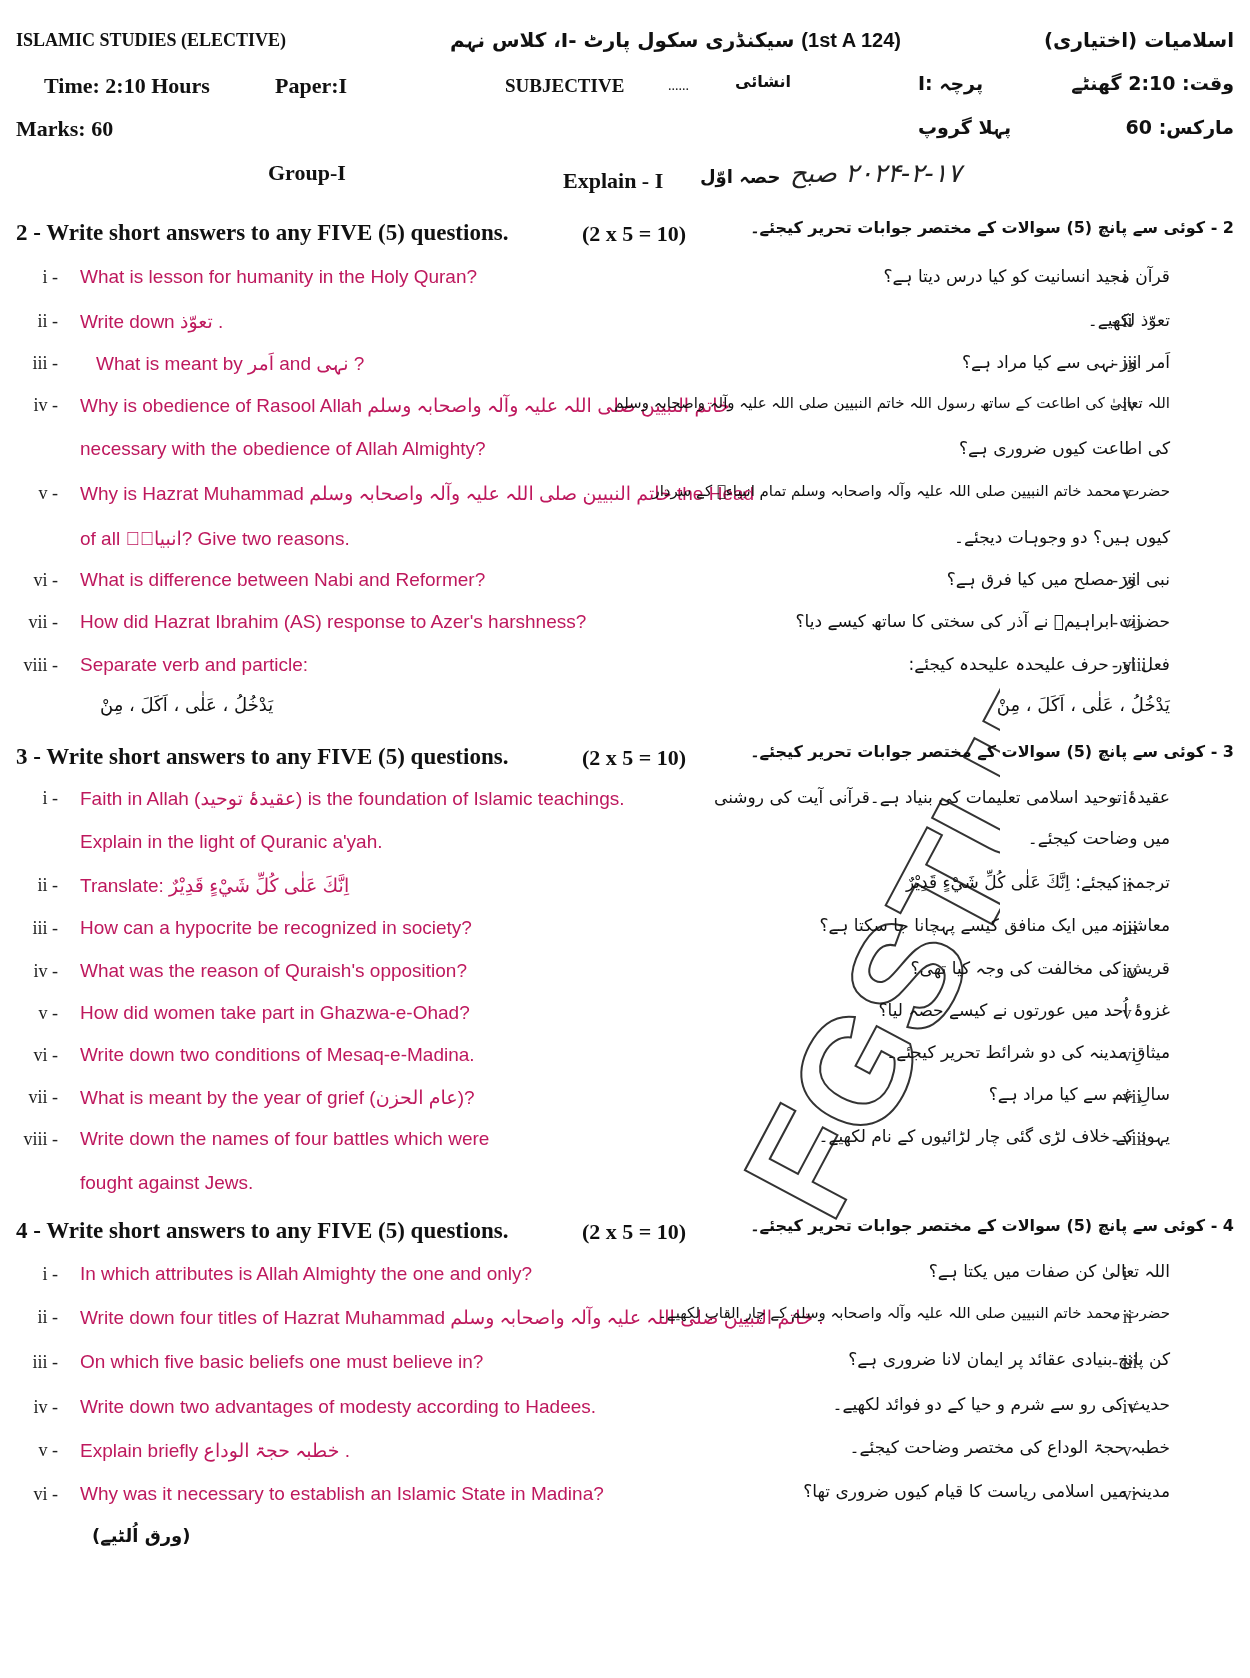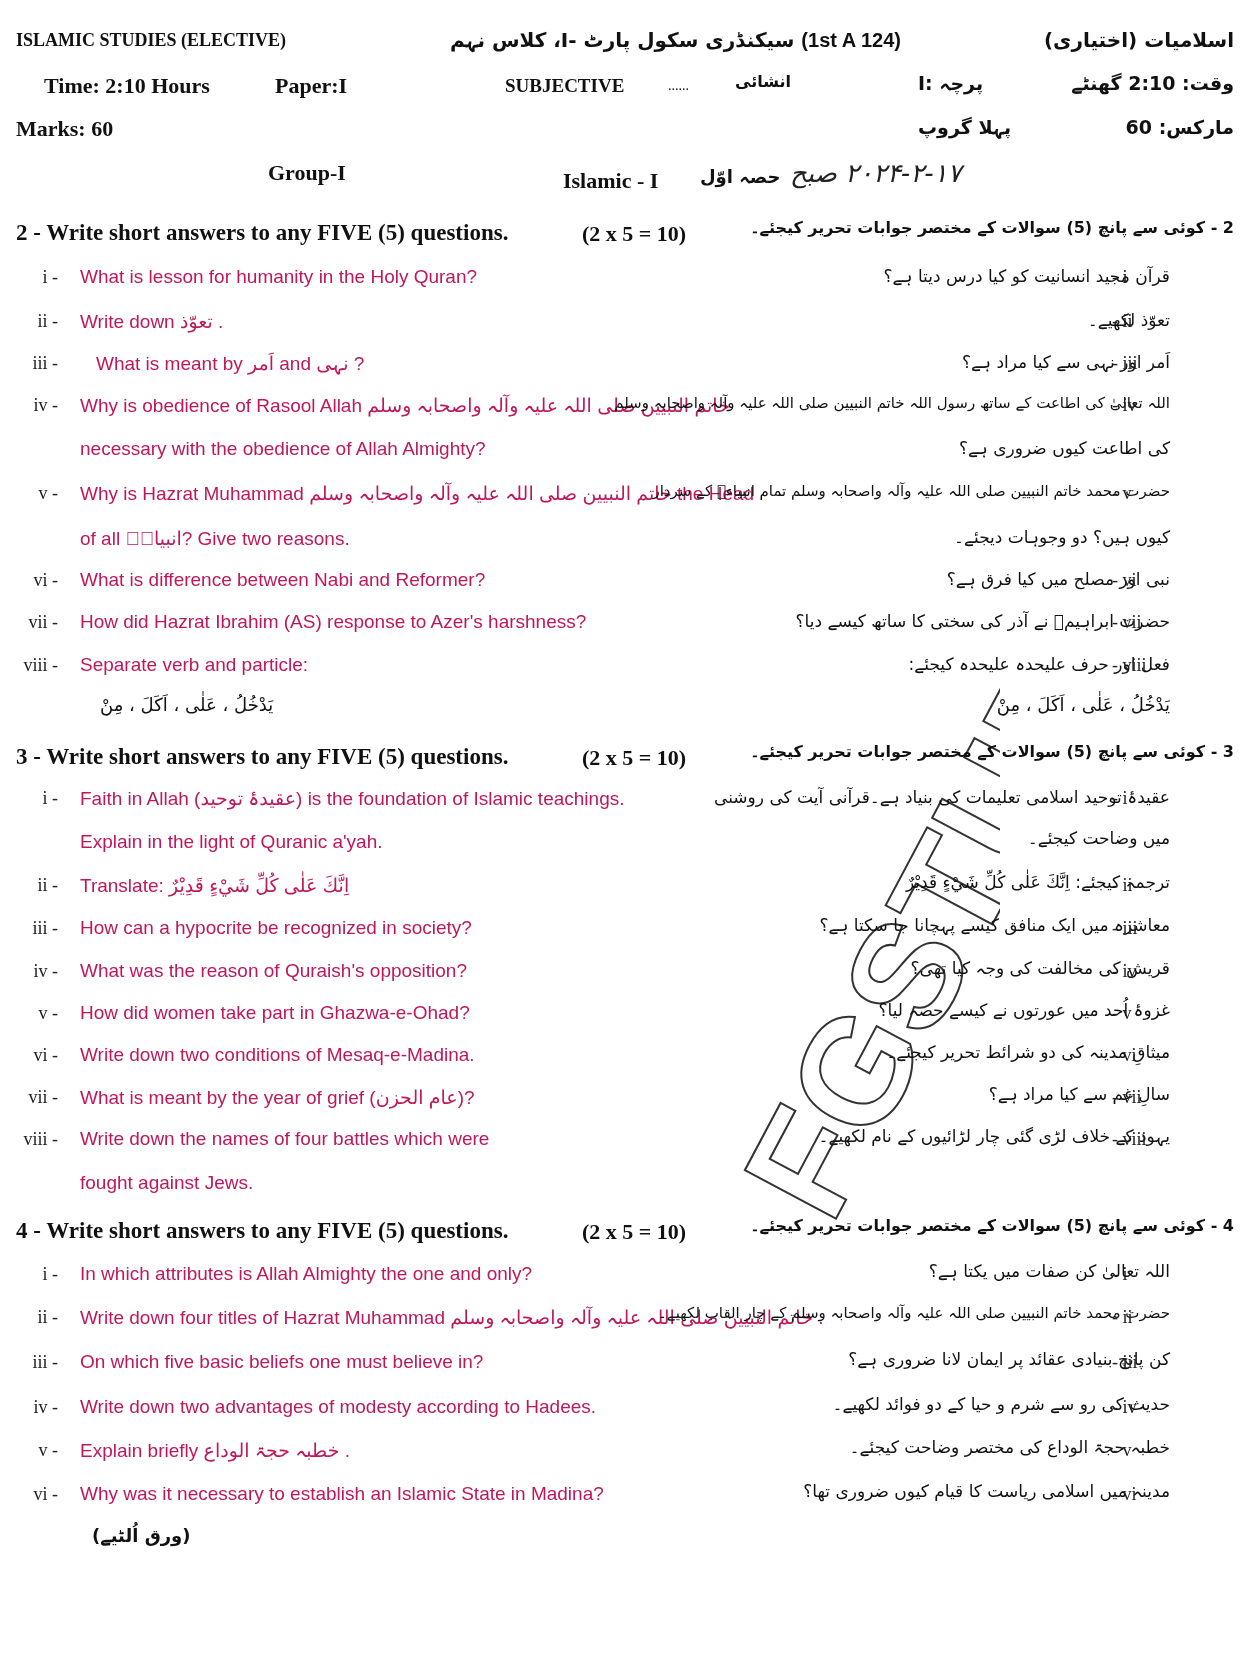--- a/index.html
+++ b/index.html
@@ -37,21 +37,21 @@
   <div class="abs" style="left:668px;top:78px;font-size:14px;">......</div>
   <div class="abs urdu" style="left:735px;top:72px;font-size:16px;font-weight:bold;">انشائی</div>
   <div class="abs urdu" style="left:918px;top:72px;font-size:19px;font-weight:bold;">پرچہ :I</div>
   <div class="abs urdu" style="right:16px;top:72px;font-size:19px;font-weight:bold;margin-left:12px;">وقت: 2:10 گھنٹے</div>
 
   <div class="abs hdr" style="left:16px;top:116px;">Marks: 60</div>
   <div class="abs hdr" style="left:268px;top:116px;margin-top:44px;">Group-I</div>
   <div class="abs urdu" style="left:918px;top:116px;font-size:19px;font-weight:bold;">پہلا گروپ</div>
   <div class="abs urdu" style="right:16px;top:116px;font-size:19px;font-weight:bold;">مارکس: 60</div>
 
-  <div class="abs hdr" style="left:563px;top:168px;">Islamic - I</div>
+  <div class="abs hdr" style="left:563px;top:168px;">Explain - I</div>
   <div class="abs urdu" style="left:700px;top:166px;font-size:18px;font-weight:bold;">حصہ اوّل</div>
   <div class="abs urdu" style="left:790px;top:158px;font-size:26px;font-style:italic;color:#222;">۲۰۲۴-۲-۱۷ صبح</div>
 </div>
 
 <div>
   <div class="abs qhead-en" style="left:16px;top:220px;">2 - Write short answers to any FIVE (5) questions.</div>
   <div class="abs marks" style="left:582px;top:221px;">(2 x 5 = 10)</div>
   <div class="abs qhead-ur" style="right:16px;top:218px;">2 - کوئی سے پانچ (5) سوالات کے مختصر جوابات تحریر کیجئے۔</div>
 
   <div class="abs num" style="left:10px;top:267px;">i -</div>

